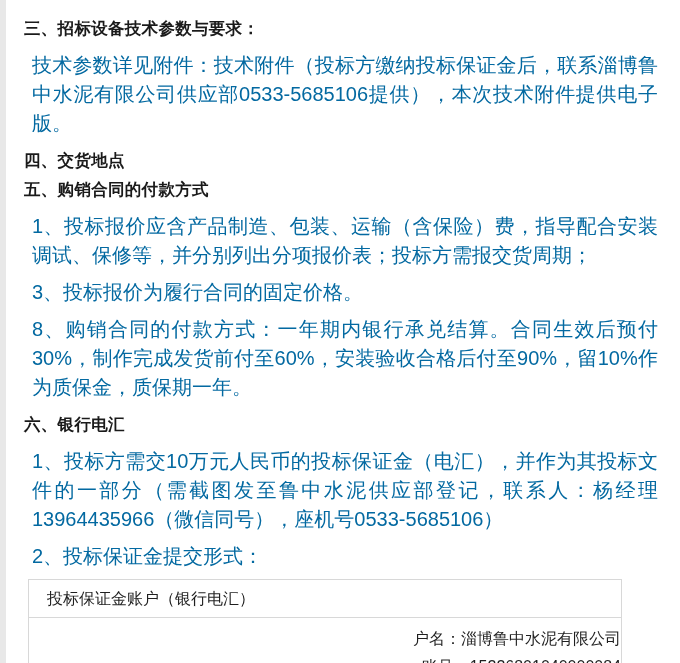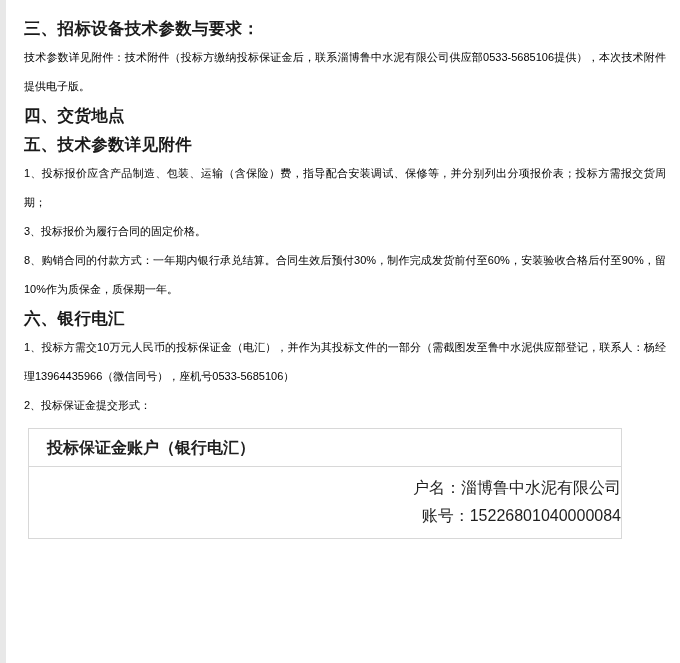--- a/index.html
+++ b/index.html
@@ -34,42 +34,41 @@
   }
   .heading {
     font-size: 16.5px;
     font-weight: bold;
     line-height: 29px;
     letter-spacing: 0.3px;
     margin: 0;
     color: #1a1a1a;
   }
   .para {
-    font-size: 11px;
+    font-size: 20px;
     line-height: 29px;
-    margin: 0;
-    color: #000000;
+    margin: 8px;
+    color: #0369a1;
     text-align: justify;
     text-justify: inter-ideograph;
   }
   .box {
     margin-top: 8px;
     margin-left: 4px;
     width: 594px;
     border: 1px solid #d8d8d8;
     box-sizing: border-box;
     background: #ffffff;
   }
   .box-head {
     font-size: 16px;
     line-height: 37px;
     padding: 0 0 0 18px;
     border-bottom: 1px solid #d8d8d8;
     color: #1f1f1f;
-    font-weight: bold;
   }
   .box-body {
     padding: 7px 0 8px 18px;
   }
   .box-row {
     font-size: 16px;
     line-height: 28px;
     color: #1f1f1f;
     text-align: right;
   }
@@ -79,21 +78,21 @@
 
 <div class="left-rail"></div>
 
 <div class="page">
 
   <h2 class="heading">三、招标设备技术参数与要求：</h2>
   <p class="para">技术参数详见附件：技术附件（投标方缴纳投标保证金后，联系淄博鲁中水泥有限公司供应部0533-5685106提供），本次技术附件提供电子版。</p>
 
   <h2 class="heading">四、交货地点</h2>
 
-  <h2 class="heading">五、技术参数详见附件</h2>
+  <h2 class="heading">五、购销合同的付款方式</h2>
   <p class="para">1、投标报价应含产品制造、包装、运输（含保险）费，指导配合安装调试、保修等，并分别列出分项报价表；投标方需报交货周期；</p>
   <p class="para">3、投标报价为履行合同的固定价格。</p>
   <p class="para">8、购销合同的付款方式：一年期内银行承兑结算。合同生效后预付30%，制作完成发货前付至60%，安装验收合格后付至90%，留10%作为质保金，质保期一年。</p>
 
   <h2 class="heading">六、银行电汇</h2>
   <p class="para">1、投标方需交10万元人民币的投标保证金（电汇），并作为其投标文件的一部分（需截图发至鲁中水泥供应部登记，联系人：杨经理13964435966（微信同号），座机号0533-5685106）</p>
   <p class="para">2、投标保证金提交形式：</p>
 
   <div class="box">
     <div class="box-head">投标保证金账户（银行电汇）</div>

